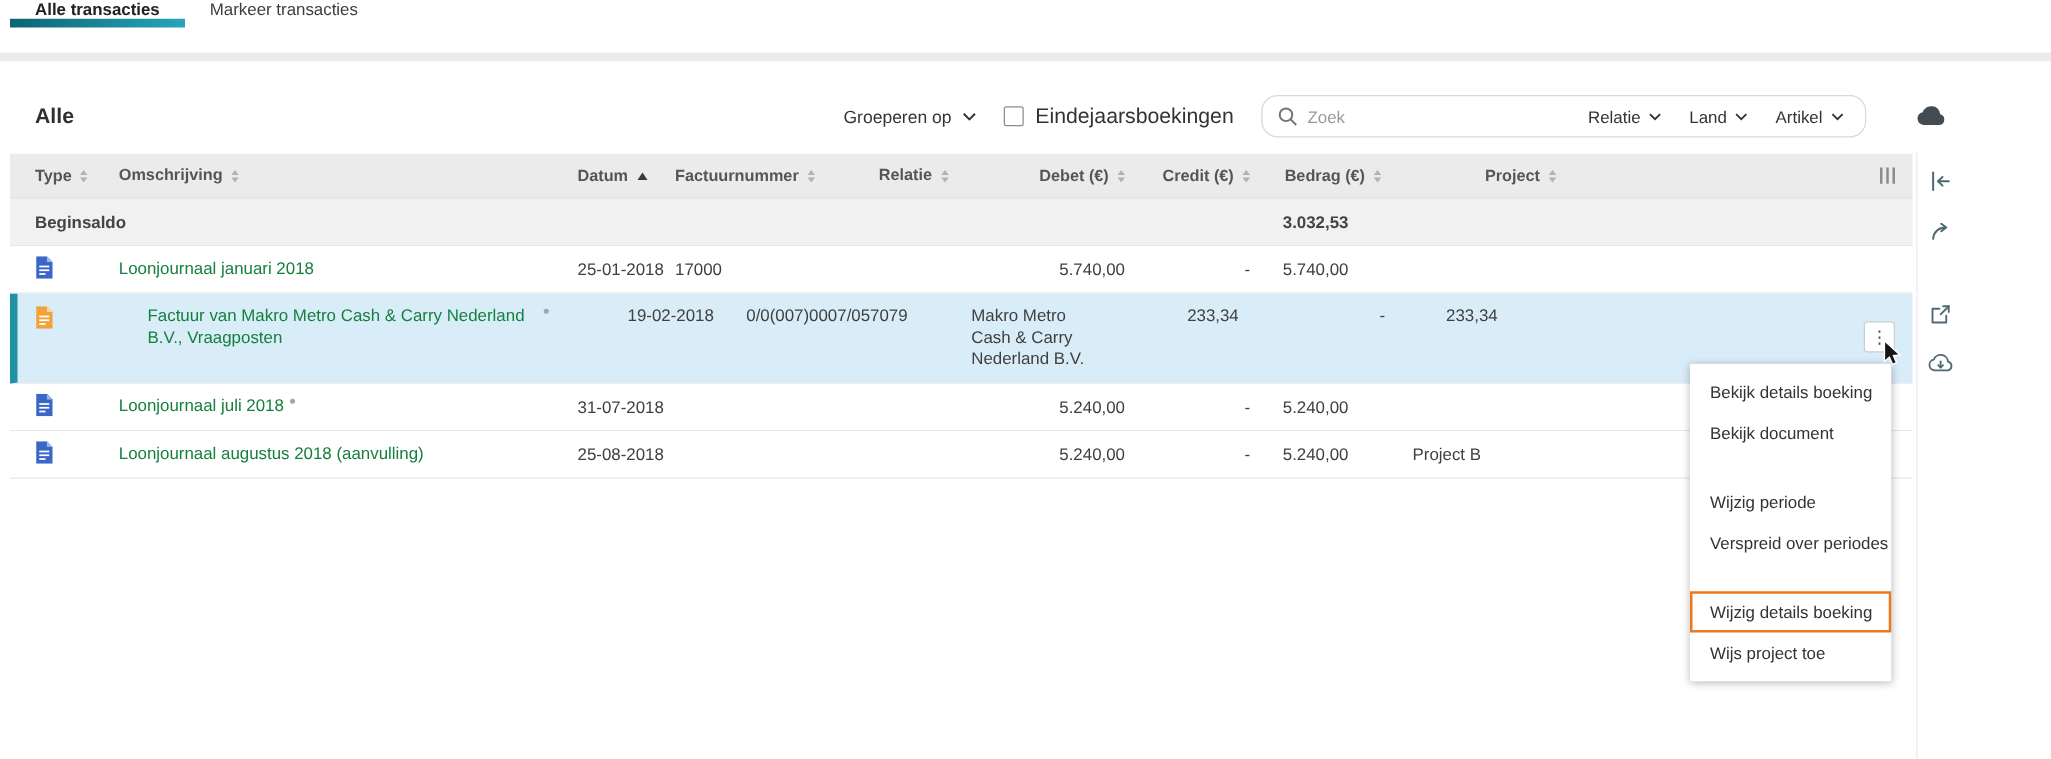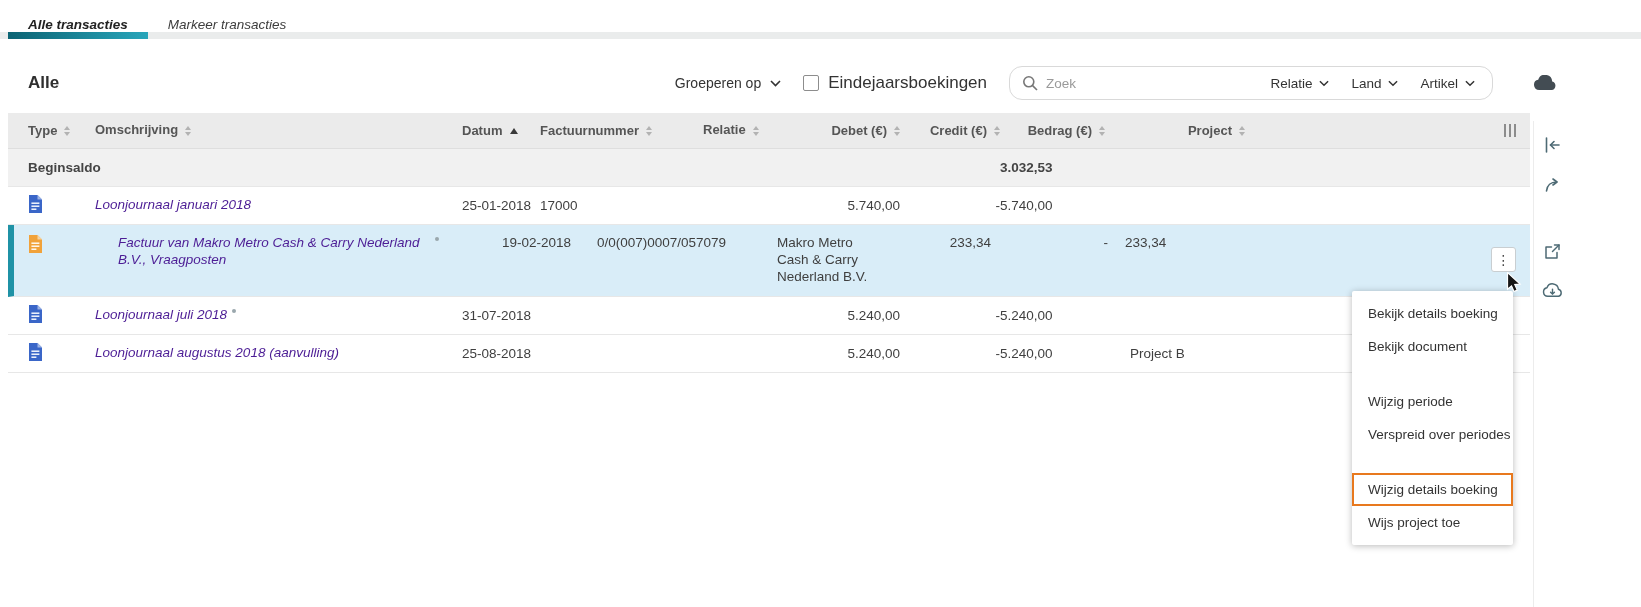--- a/index.html
+++ b/index.html
@@ -1,21 +1,21 @@
 <!DOCTYPE html>
 <html><head>
 <meta charset="utf-8">
 <style>
   * { margin:0; padding:0; box-sizing:border-box; }
   html,body { background:#fff; }
   body { font-family:"Liberation Sans", sans-serif; color:#3f3f3f; }
   .app { position:relative; width:1641px; height:607px; background:#fff; overflow:hidden; }
 
   
-  .tabbar { display:flex; height:32px; align-items:flex-end; padding-left:8px;font-style:italic; }
+  .tabbar { display:flex; height:42px; align-items:flex-start; padding-left:8px; }
   .tab { position:relative; display:flex; align-items:center; padding:0 20px; font-size:13.5px; color:#3d3d3d; cursor:pointer; white-space:nowrap; }
   .tab.active { font-weight:700; color:#222; }
   .tab.active::after { content:""; position:absolute; left:0; right:0; bottom:-7px; height:7px;
      background:linear-gradient(90deg,#0c6474,#28a5ba); z-index:2; }
   .tab-strip { height:7px; background:#eaecec; }
 
   
   .toolbar { display:flex; align-items:center; margin-top:26px; height:36px; padding-left:28px; padding-right:85px; }
   .page-title { font-size:17px; font-weight:700; color:#2f2f2f; }
   .toolbar-right { margin-left:auto; display:flex; align-items:center; gap:22px; }
@@ -36,28 +36,28 @@
   .row { display:flex; align-items:center; min-height:38px; background:#fff; border-bottom:1px solid #e7e7e7; }
   .cell { flex:0 0 auto; }
   .col-type   { width:87px;  padding-left:20px; }
   .col-oms    { width:367px; padding-right:12px; line-height:1.25; }
   .col-oms a, .col-oms .lnk { display:inline-block; max-width:312px; vertical-align:top; }
   .col-datum  { width:78px; }
   .col-fact   { width:163px; }
   .col-rel    { width:115px; padding-right:18px; line-height:1.25; }
   .col-debet  { width:82px;  text-align:right; }
   .col-credit { width:100px; text-align:right; }
-  .col-bedrag { width:105px; text-align:left; }
+  .col-bedrag { width:105px; text-align:center; }
   .col-project{ width:140px; padding-left:25px;justify-content:flex-end; }
   .col-actions{ flex:1 1 auto; display:flex; justify-content:flex-end; padding-right:14px; }
   .row.bs { background:#f1f1f1; font-weight:700; color:#444; }
   .bs-label { width:992px; padding-left:20px; }
   .row.sel { background:#d9edf8; border-left:6px solid #1f92a6; align-items:flex-start; padding-top:10px; padding-bottom:10px; min-height:68px;gap:17px; }
   .row.sel .col-type { padding-left:14px; }
-  .lnk { color:#4c1d95; text-decoration:none; cursor:pointer;font-style:italic; }
+  .lnk { color:#15803d; text-decoration:none; cursor:pointer; }
   .note-dot { display:inline-block; width:4px; height:4px; border-radius:50%; background:#9aa7ad; margin-left:5px; vertical-align:top; margin-top:2px; }
 
   .sorticons { display:inline-flex; flex-direction:column; gap:2px; margin-left:7px; }
   .tri-up   { width:0; height:0; border-left:3.5px solid transparent; border-right:3.5px solid transparent; border-bottom:4px solid #b2b2b2; }
   .tri-down { width:0; height:0; border-left:3.5px solid transparent; border-right:3.5px solid transparent; border-top:4px solid #b2b2b2; }
   .tri-dark { width:0; height:0; border-left:4.5px solid transparent; border-right:4.5px solid transparent; border-bottom:6px solid #3a3a3a; margin-left:8px; }
   .colbars { display:inline-flex; gap:2.5px; }
   .colbars i { display:block; width:2.5px; height:13px; background:#8c8c8c; }
 
   .kebab { width:25px; height:25px; border:1px solid #c9ced1; border-radius:3px; background:#fff; color:#4a4a4a;

